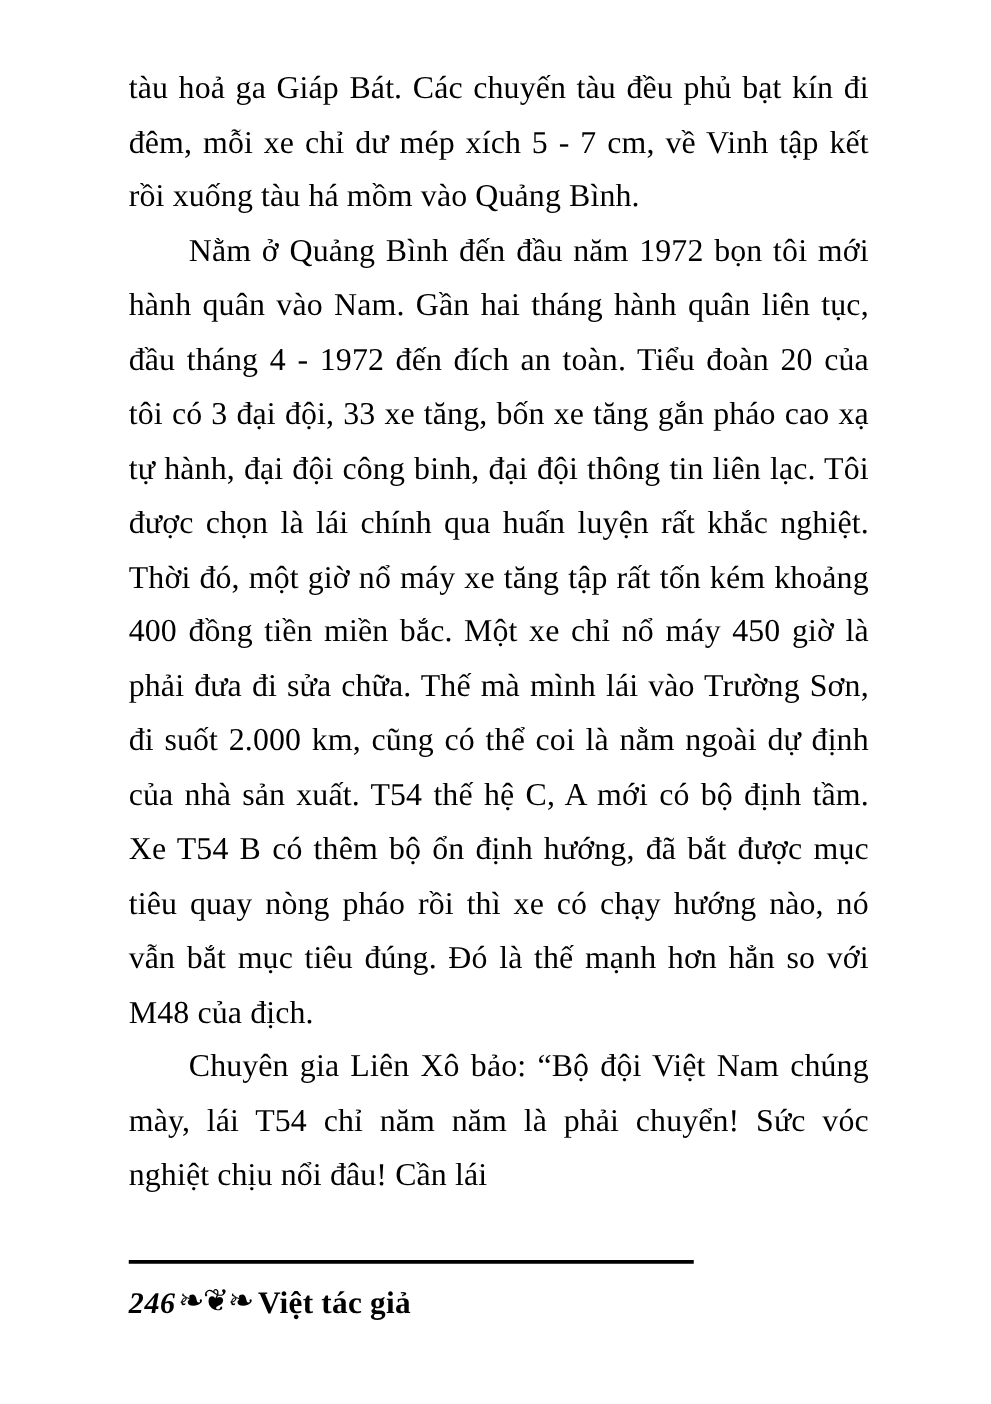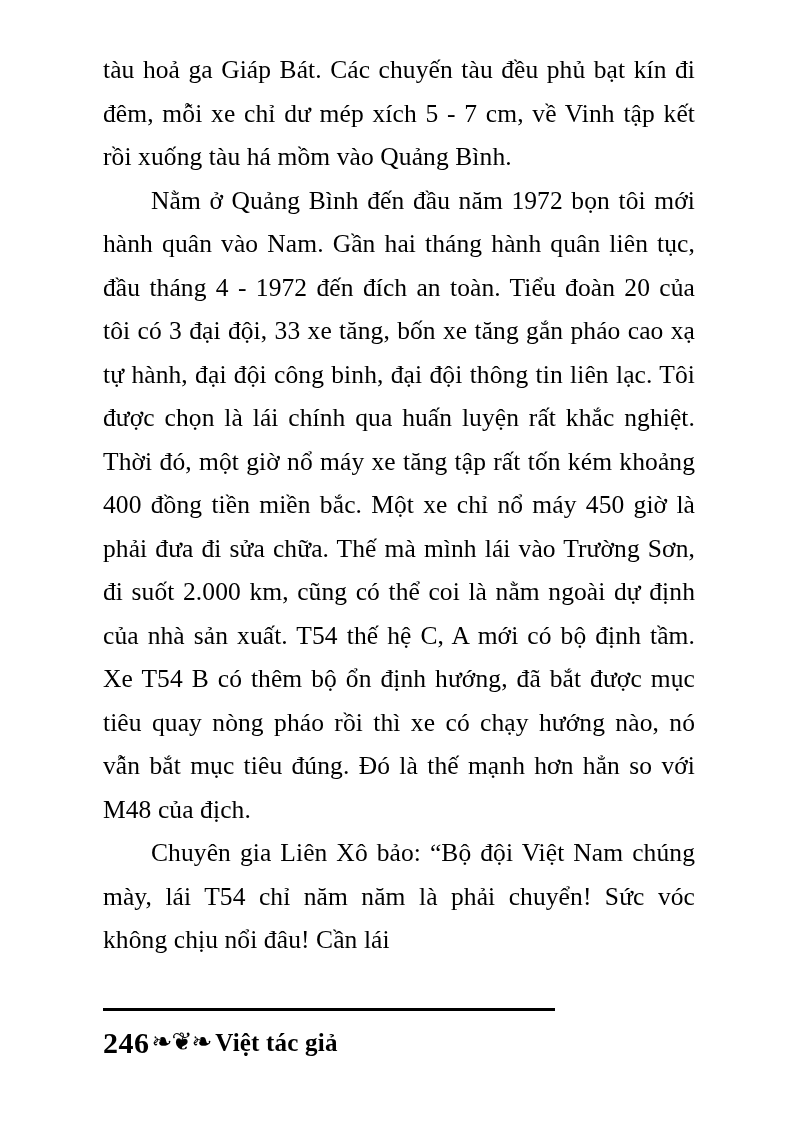--- a/index.html
+++ b/index.html
@@ -53,24 +53,25 @@
     background: #000000;
     margin-left: 0;
   }
   .footer-row {
     display: flex;
     align-items: flex-end;
     margin-top: 8px;
     height: 40px;
   }
   .folio {
-    font-size: 30px;
+    font-size: 24px;
     font-weight: 600;
     line-height: 32px;
     letter-spacing: 0.5px;
+    font-style: italic;
   }
   .ornament {
     font-size: 25px;
     line-height: 30px;
     letter-spacing: -1px;
     margin: 0 4px 0 2px;
     transform: translateY(-2px);
     white-space: nowrap;
   }
   .footer-title {
@@ -81,21 +82,21 @@
   }
 </style>
 </head>
 <body>
 
 <div class="page">
 
   <div class="body-text">
     <p class="para no-indent">tàu hoả ga Giáp Bát. Các chuyến tàu đều phủ bạt kín đi đêm, mỗi xe chỉ dư mép xích 5 - 7 cm, về Vinh tập kết rồi xuống tàu há mồm vào Quảng Bình.</p>
     <p class="para">Nằm ở Quảng Bình đến đầu năm 1972 bọn tôi mới hành quân vào Nam. Gần hai tháng hành quân liên tục, đầu tháng 4 - 1972 đến đích an toàn. Tiểu đoàn 20 của tôi có 3 đại đội, 33 xe tăng, bốn xe tăng gắn pháo cao xạ tự hành, đại đội công binh, đại đội thông tin liên lạc. Tôi được chọn là lái chính qua huấn luyện rất khắc nghiệt. Thời đó, một giờ nổ máy xe tăng tập rất tốn kém khoảng 400 đồng tiền miền bắc. Một xe chỉ nổ máy 450 giờ là phải đưa đi sửa chữa. Thế mà mình lái vào Trường Sơn, đi suốt 2.000 km, cũng có thể coi là nằm ngoài dự định của nhà sản xuất. T54 thế hệ C, A mới có bộ định tầm. Xe T54 B có thêm bộ ổn định hướng, đã bắt được mục tiêu quay nòng pháo rồi thì xe có chạy hướng nào, nó vẫn bắt mục tiêu đúng. Đó là thế mạnh hơn hẳn so với M48 của địch.</p>
-    <p class="para">Chuyên gia Liên Xô bảo: “Bộ đội Việt Nam chúng mày, lái T54 chỉ năm năm là phải chuyển! Sức vóc không chịu nổi đâu! Cần lái</p>
+    <p class="para">Chuyên gia Liên Xô bảo: “Bộ đội Việt Nam chúng mày, lái T54 chỉ năm năm là phải chuyển! Sức vóc nghiệt chịu nổi đâu! Cần lái</p>
   </div>
 
   <div class="footer">
     <div class="footer-rule"></div>
     <div class="footer-row">
       <span class="folio">246</span>
       <span class="ornament">❧❦❧</span>
       <span class="footer-title">Việt tác giả</span>
     </div>
   </div>

